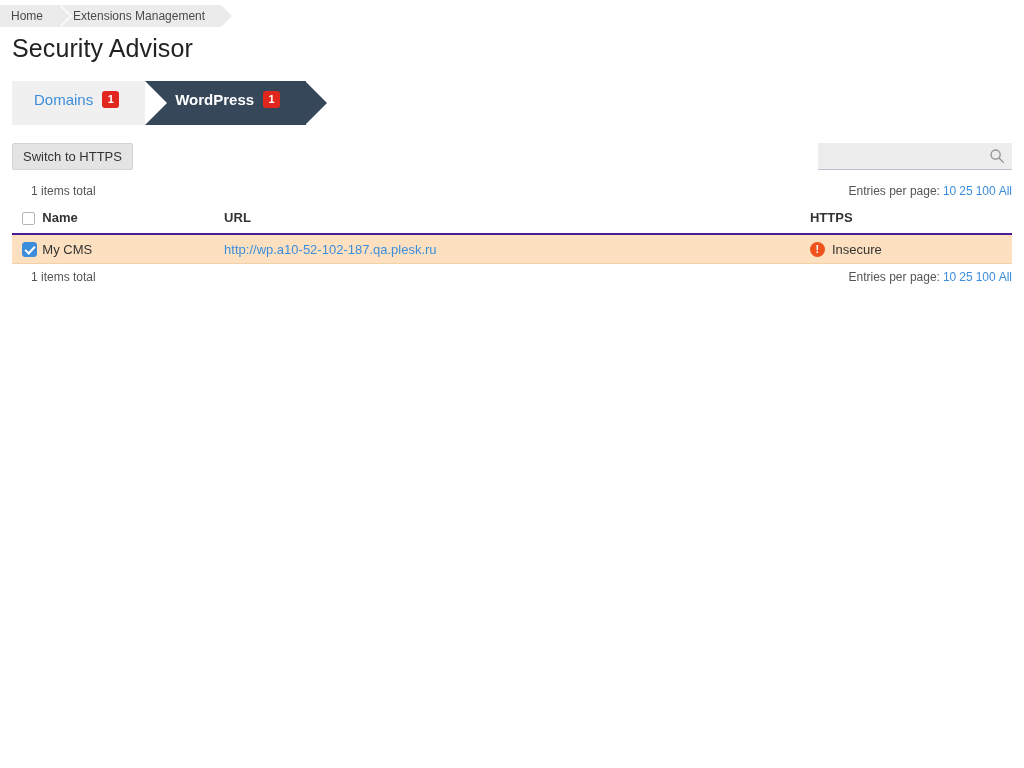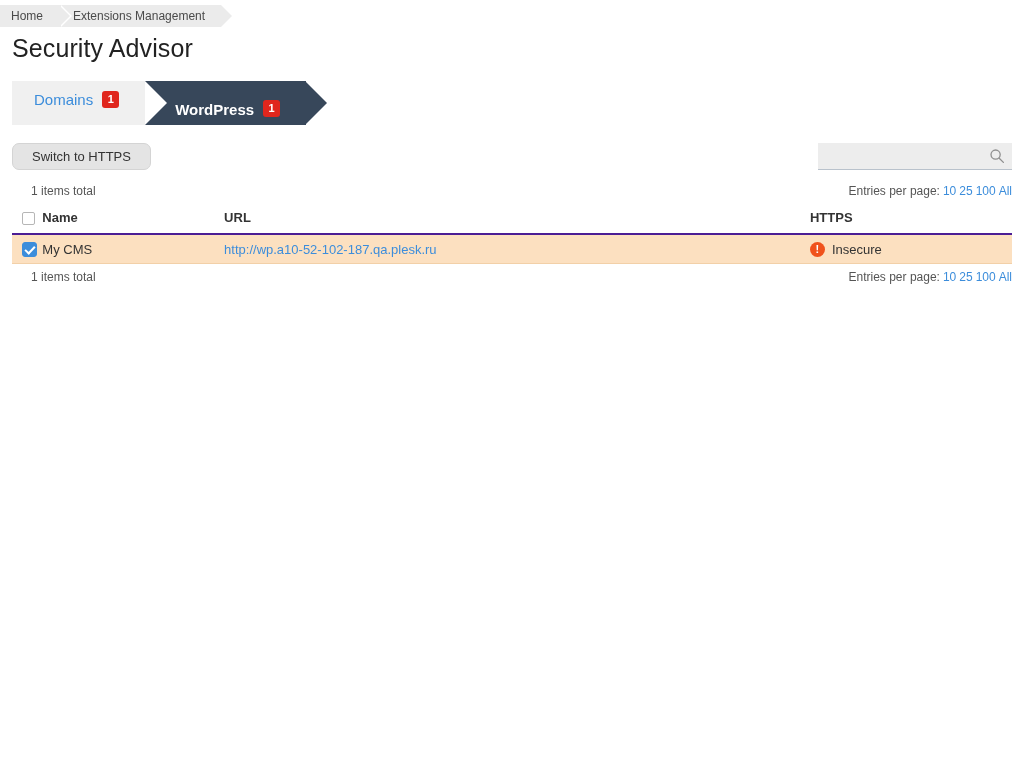--- a/index.html
+++ b/index.html
@@ -120,21 +120,21 @@
     padding-left: 30px;
   }
   .tab.active::after {
     border-left-color: #37475a;
     z-index: 5;
   }
   .tab.active::before {
     border-left-color: #ffffff;
     z-index: 6;
   }
-  .tab + .tab { margin-left: 0; align-items: flex-end; }
+  .tab + .tab { margin-left: 0; }
   .tab.after-active { padding-left: 32px; z-index: 0; }
 
   .badge {
     display: inline-flex;
     align-items: center;
     justify-content: center;
     min-width: 17px;
     height: 17px;
     padding: 0 3px;
     background: #e0261d;
@@ -150,24 +150,24 @@
     margin: 18px 0 0 0;
     padding: 0 12px;
     display: flex;
     align-items: flex-start;
     justify-content: space-between;
     height: 30px;
   }
   .btn {
     background: #e4e4e4;
     border: 1px solid #d4d4d4;
-    border-radius: 7px;
-    color: #333333;
-    font-size: 13px;
-    padding: 6px 19px;
+    border-radius: 2px;
+    color: #333333;
+    font-size: 13px;
+    padding: 6px 10px;
     line-height: 1;
     cursor: pointer;
     font-family: "Liberation Sans", sans-serif;
   }
   .search-wrap {
     position: relative;
     width: 194px;
   }
   .search-input {
     width: 194px;

